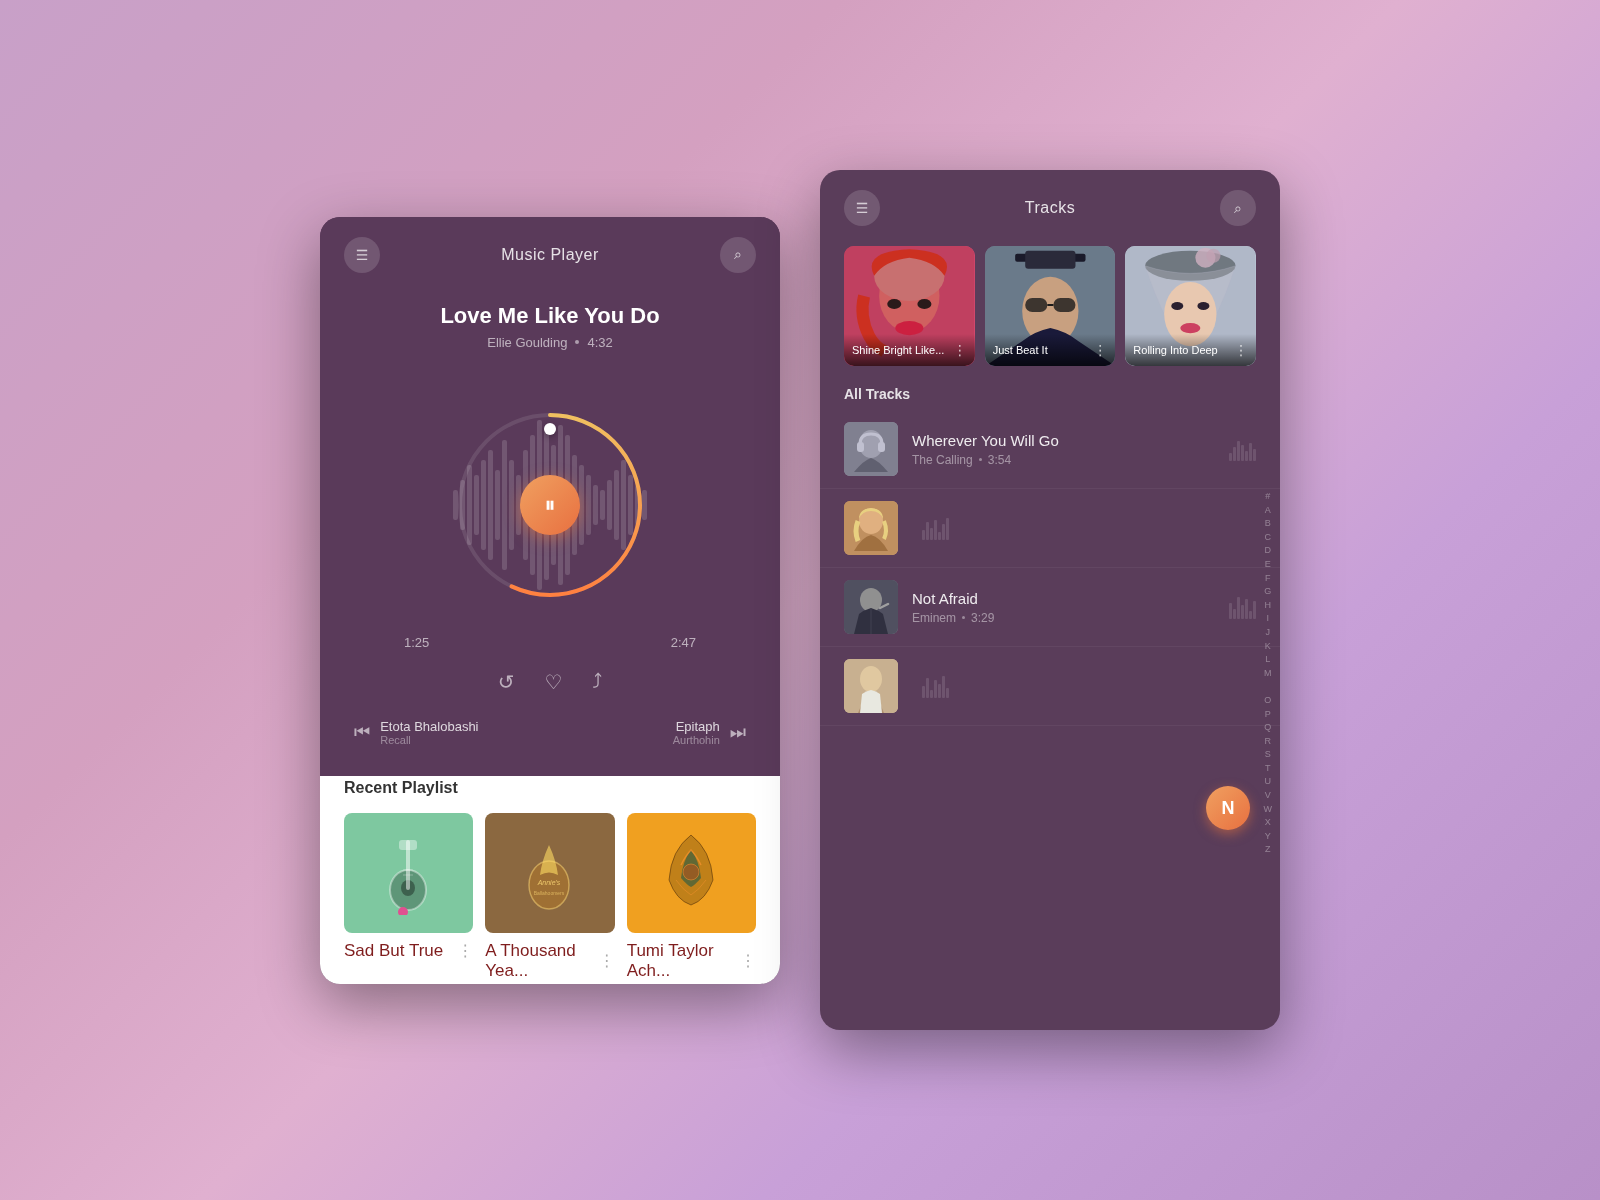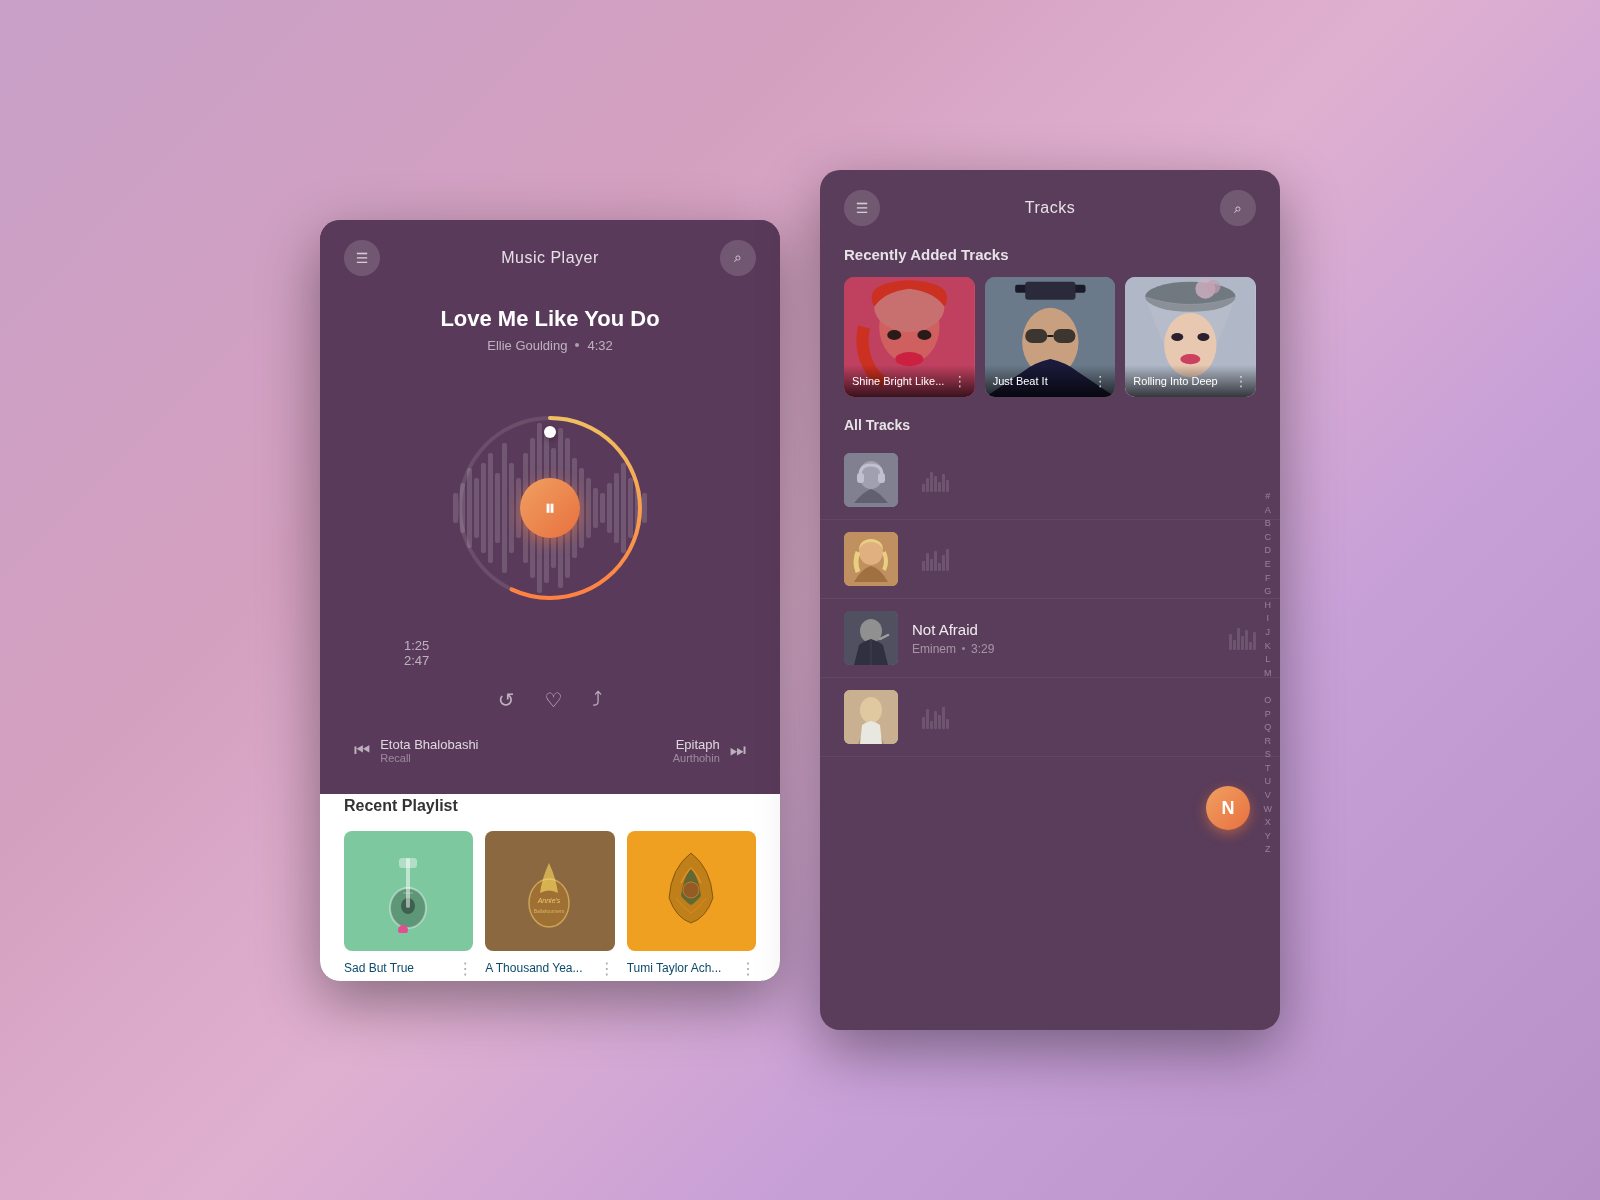--- a/index.html
+++ b/index.html
@@ -171,21 +171,20 @@
       box-shadow: 0 2px 6px rgba(0,0,0,0.3);
     }
 
     .time-labels {
       display: flex;
       justify-content: space-between;
       padding: 0 60px;
       color: rgba(255,255,255,0.6);
       font-size: 13px;
       margin-bottom: 20px;
-      flex-direction: column;
     }
 
     .player-controls {
       display: flex;
       justify-content: center;
       gap: 30px;
       margin-bottom: 25px;
     }
 
     .ctrl-btn {
@@ -266,22 +265,22 @@
     }
 
     .playlist-card-info {
       display: flex;
       align-items: center;
       justify-content: space-between;
       margin-top: 8px;
     }
 
     .playlist-card-name {
-      font-size: 12px;
-      color: #0c4a6e;
+      font-size: 17px;
+      color: #7f1d1d;
       font-weight: 500;
     }
 
     .three-dots {
       color: #aaa;
       font-size: 16px;
       cursor: pointer;
     }
 
     
@@ -684,21 +683,20 @@
 </div>
 
 <div class="tracks-panel">
 
   <div class="tracks-header">
     <div class="header-icon">☰</div>
     <span class="panel-title">Tracks</span>
     <div class="header-icon">⌕</div>
   </div>
 
-  <div class="section-label">Recently Added Tracks</div>
 
   <div class="recently-added">
     <div class="recent-grid">
 
       <div class="recent-card">
         <div class="rihanna-img">
           
           <svg width="100%" height="120" viewBox="0 0 130 120" preserveAspectRatio="xMidYMid slice">
             <rect width="130" height="120" fill="#c04060"></rect>
             <ellipse cx="65" cy="50" rx="30" ry="36" fill="#d06060"></ellipse>
@@ -778,20 +776,28 @@
       <div class="track-thumb thumb-wherever">
         <svg width="54" height="54" viewBox="0 0 54 54">
           <rect width="54" height="54" fill="#808090"></rect>
           <ellipse cx="27" cy="22" rx="12" ry="14" fill="#a0a0b0"></ellipse>
           <path d="M10 50 Q20 38 27 36 Q34 38 44 50" fill="#606070"></path>
 
           <path d="M16 22 Q16 12 27 12 Q38 12 38 22" fill="none" stroke="#c0c0d0" stroke-width="3"></path>
           <rect x="13" y="20" width="7" height="10" rx="3" fill="#c0c0d0"></rect>
           <rect x="34" y="20" width="7" height="10" rx="3" fill="#c0c0d0"></rect>
         </svg>
+      </div>
+      <div class="track-details">
+        <div class="track-item-name">Wherever You Will Go</div>
+        <div class="track-item-meta">
+          <span>The Calling</span>
+          <span class="dot"></span>
+          <span>3:54</span>
+        </div>
       </div>
       <div class="mini-eq">
         <div class="mini-eq-bar" style="height:8px"></div>
         <div class="mini-eq-bar" style="height:14px"></div>
         <div class="mini-eq-bar" style="height:20px"></div>
         <div class="mini-eq-bar" style="height:16px"></div>
         <div class="mini-eq-bar" style="height:10px"></div>
         <div class="mini-eq-bar" style="height:18px"></div>
         <div class="mini-eq-bar" style="height:12px"></div>
       </div>

